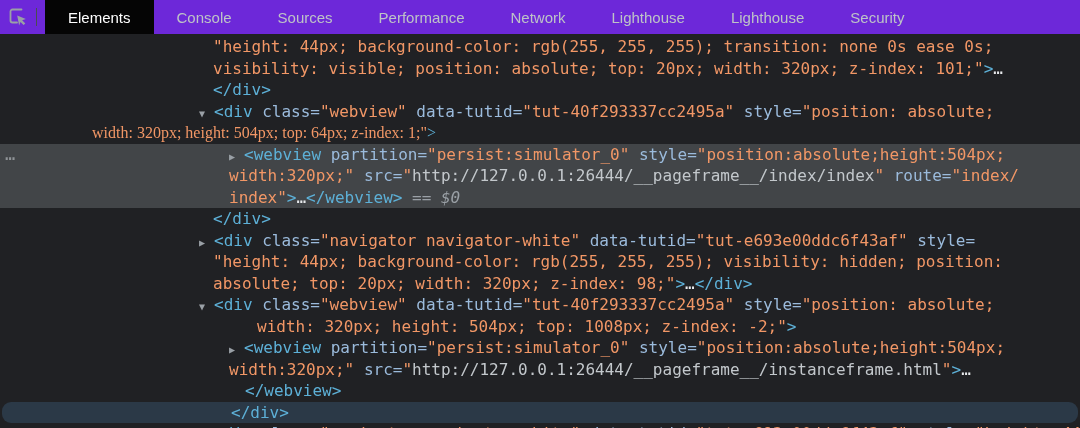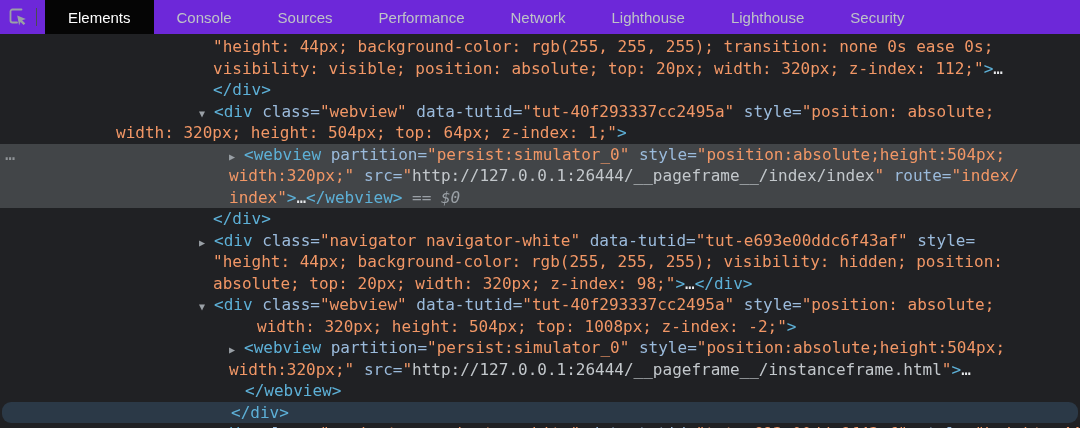--- a/index.html
+++ b/index.html
@@ -97,24 +97,24 @@
       <div class="tab">Lighthouse</div>
       <div class="tab">Lighthouse</div>
       <div class="tab">Security</div>
     </div>
 </div>
 
 <div class="code">
   <div class="gutter-dots">…</div>
 
 <div class="line" style="padding-left: 213px;"><span class="tk-val">"height: 44px; background-color: rgb(255, 255, 255); transition: none 0s ease 0s;</span></div>
-    <div class="line" style="padding-left: 213px;"><span class="tk-val">visibility: visible; position: absolute; top: 20px; width: 320px; z-index: 112;"</span><span class="tk-tag">&gt;</span><span class="tk-plain">…</span></div>
+    <div class="line" style="padding-left: 213px;"><span class="tk-val">visibility: visible; position: absolute; top: 20px; width: 320px; z-index: 101;"</span><span class="tk-tag">&gt;</span><span class="tk-plain">…</span></div>
     <div class="line" style="padding-left: 213px;"><span class="tk-tag">&lt;/div&gt;</span></div>
     <div class="line" style="padding-left: 199px;"><span class="tk-arrow">▼</span><span class="tk-tag">&lt;div</span><span class="tk-plain"> </span><span class="tk-attr">class=</span><span class="tk-val">"webview"</span><span class="tk-plain"> </span><span class="tk-attr">data-tutid=</span><span class="tk-val">"tut-40f293337cc2495a"</span><span class="tk-plain"> </span><span class="tk-attr">style=</span><span class="tk-val">"position: absolute;</span></div>
-    <div class="line" style="padding-left: 116px;"><span class="tk-val">width: 320px; height: 504px; top: 64px; z-index: 1;"</span><span class="tk-tag">&gt;</span></div>
+    <div class="line" style="padding-left: 92px; font-family: Liberation Serif, serif;"><span class="tk-val">width: 320px; height: 504px; top: 64px; z-index: 1;"</span><span class="tk-tag">&gt;</span></div>
     <div class="line hl-sel" style="padding-left: 229px;"><span class="tk-arrow">▶</span><span class="tk-tag">&lt;webview</span><span class="tk-plain"> </span><span class="tk-attr">partition=</span><span class="tk-val">"persist:simulator_0"</span><span class="tk-plain"> </span><span class="tk-attr">style=</span><span class="tk-val">"position:absolute;height:504px;</span></div>
     <div class="line hl-sel" style="padding-left: 229px;"><span class="tk-val">width:320px;"</span><span class="tk-plain"> </span><span class="tk-attr">src=</span><span class="tk-val">"</span><span class="tk-link">http://127.0.0.1:26444/__pageframe__/index/index</span><span class="tk-val">"</span><span class="tk-plain"> </span><span class="tk-attr">route=</span><span class="tk-val">"index/</span></div>
     <div class="line hl-sel" style="padding-left: 229px;"><span class="tk-val">index"</span><span class="tk-tag">&gt;</span><span class="tk-plain">…</span><span class="tk-tag">&lt;/webview&gt;</span><span class="tk-meta"> == $0</span></div>
     <div class="line" style="padding-left: 213px;"><span class="tk-tag">&lt;/div&gt;</span></div>
     <div class="line" style="padding-left: 199px;"><span class="tk-arrow">▶</span><span class="tk-tag">&lt;div</span><span class="tk-plain"> </span><span class="tk-attr">class=</span><span class="tk-val">"navigator navigator-white"</span><span class="tk-plain"> </span><span class="tk-attr">data-tutid=</span><span class="tk-val">"tut-e693e00ddc6f43af"</span><span class="tk-plain"> </span><span class="tk-attr">style=</span></div>
     <div class="line" style="padding-left: 213px;"><span class="tk-val">"height: 44px; background-color: rgb(255, 255, 255); visibility: hidden; position:</span></div>
     <div class="line" style="padding-left: 213px;"><span class="tk-val">absolute; top: 20px; width: 320px; z-index: 98;"</span><span class="tk-tag">&gt;</span><span class="tk-plain">…</span><span class="tk-tag">&lt;/div&gt;</span></div>
     <div class="line" style="padding-left: 199px;"><span class="tk-arrow">▼</span><span class="tk-tag">&lt;div</span><span class="tk-plain"> </span><span class="tk-attr">class=</span><span class="tk-val">"webview"</span><span class="tk-plain"> </span><span class="tk-attr">data-tutid=</span><span class="tk-val">"tut-40f293337cc2495a"</span><span class="tk-plain"> </span><span class="tk-attr">style=</span><span class="tk-val">"position: absolute;</span></div>
     <div class="line" style="padding-left: 213px; margin-left: 44px;"><span class="tk-val">width: 320px; height: 504px; top: 1008px; z-index: -2;"</span><span class="tk-tag">&gt;</span></div>
     <div class="line" style="padding-left: 229px;"><span class="tk-arrow">▶</span><span class="tk-tag">&lt;webview</span><span class="tk-plain"> </span><span class="tk-attr">partition=</span><span class="tk-val">"persist:simulator_0"</span><span class="tk-plain"> </span><span class="tk-attr">style=</span><span class="tk-val">"position:absolute;height:504px;</span></div>

